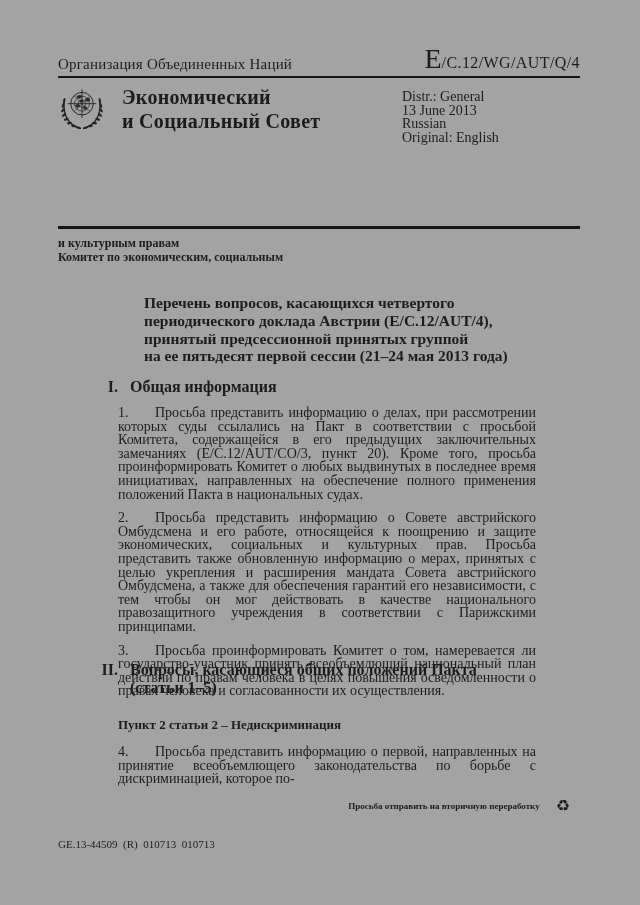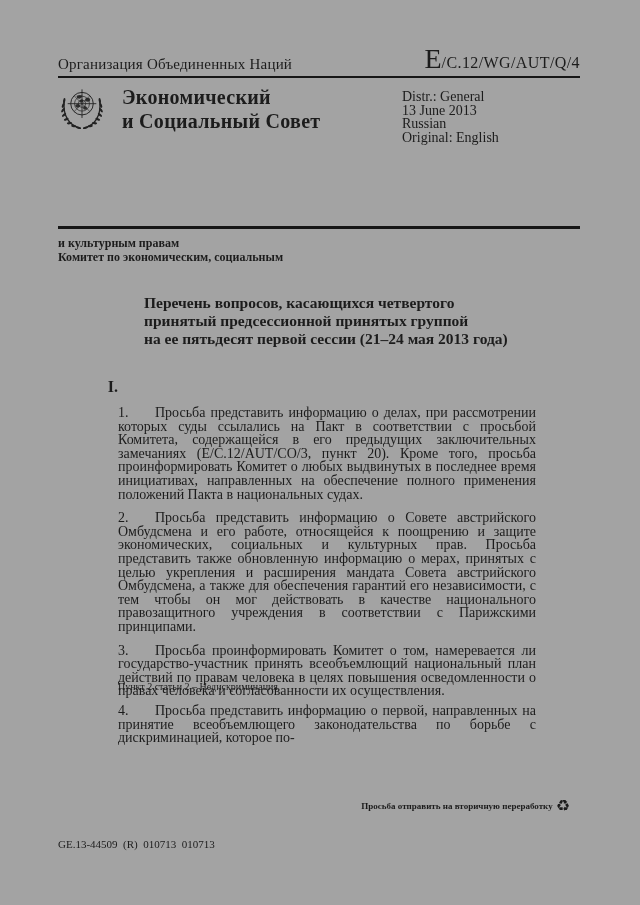--- a/index.html
+++ b/index.html
@@ -28,24 +28,24 @@
   .doc-title{position:absolute;left:124px;top:294px;font-size:15.5px;font-weight:bold;line-height:17.8px;width:440px;margin-left:20px;}
   
   .section{position:absolute;left:58px;width:480px;}
   .section-1{top:378px;}
   .section-2{top:661px;}
   .sec-head{display:flex;font-size:16px;font-weight:bold;line-height:18px;margin-bottom:10px;}
   .sec-head .numeral{width:60px;text-align:right;flex:0 0 60px;}
   .sec-head .sec-title{margin-left:12px;}
   .body-para{margin:0 0 10px 60px;width:418px;text-align:justify;font-size:14px;line-height:13.6px;hyphens:auto;}
   .pnum{display:inline-block;width:37px;}
-  .subheading{margin:20px 0 12px 60px;font-size:10px;font-weight:normal;}
+  .subheading{margin:20px 0 12px 60px;font-size:13px;font-weight:bold;}
   
   .footer-ge{position:absolute;left:58px;top:800px;font-size:11px;white-space:pre;margin-top:38px;}
-  .footer-recycle{position:absolute;right:70px;top:798px;display:flex;align-items:center;gap:3px;}
+  .footer-recycle{position:absolute;right:70px;top:798px;display:flex;align-items:center;gap:16px;}
   .footer-recycle .note{font-size:9px;font-weight:bold;}
   .recycle-glyph{font-family:"DejaVu Sans",sans-serif;font-size:16px;line-height:16px;}
   svg .stroke{stroke:#222;fill:none;}
 </style>
 </head>
 <body>
 
 <div class="page">
 
   <div class="org-line">Организация Объединенных Наций</div>
@@ -120,40 +120,49 @@
 
   <div class="rule2"></div>
 
   <div class="committee">
     <div>и культурным правам</div>
     <div>Комитет по экономическим, социальным</div>
   </div>
 
   <div class="doc-title">
     <div>Перечень вопросов, касающихся четвертого</div>
+    <div>периодического доклада Австрии (E/C.12/AUT/4),</div>
     <div>принятый предсессионной принятых группой</div>
     <div>на ее пятьдесят первой сессии (21–24 мая 2013 года)</div>
   </div>
 
   <div class="section section-1">
     <div class="sec-head">
       <span class="numeral">I.</span>
+      <span class="sec-title">Общая информация</span>
     </div>
     <p class="body-para">
       <span class="pnum">1.</span><span>Просьба представить информацию о делах, при рассмотрении которых суды ссылались на Пакт в соответствии с просьбой Комитета, содержащейся в его предыдущих заключительных замечаниях (E/C.12/AUT/CO/3, пункт 20). Кроме того, просьба проинформировать Комитет о любых выдвинутых в последнее время инициативах, направленных на обеспечение полного применения положений Пакта в национальных судах.</span>
     </p>
     <p class="body-para">
       <span class="pnum">2.</span><span>Просьба представить информацию о Совете австрийского Омбудсмена и его работе, относящейся к поощрению и защите экономических, социальных и культурных прав. Просьба представить также обновленную информацию о мерах, принятых с целью укрепления и расширения мандата Совета австрийского Омбудсмена, а также для обеспечения гарантий его независимости, с тем чтобы он мог действовать в качестве национального правозащитного учреждения в соответствии с Парижскими принципами.</span>
     </p>
     <p class="body-para">
       <span class="pnum">3.</span><span>Просьба проинформировать Комитет о том, намеревается ли государство-участник принять всеобъемлющий национальный план действий по правам человека в целях повышения осведомленности о правах человека и согласованности их осуществления.</span>
     </p>
   </div>
 
   <div class="section section-2">
+    <div class="sec-head">
+      <span class="numeral">II.</span>
+      <span class="sec-title">
+        <div>Вопросы, касающиеся общих положений Пакта</div>
+        <div>(статьи 1–5)</div>
+      </span>
+    </div>
     <div class="subheading">Пункт 2 статьи 2 – Недискриминация</div>
     <p class="body-para">
       <span class="pnum">4.</span><span>Просьба представить информацию о первой, направленных на принятие всеобъемлющего законодательства по борьбе с дискриминацией, которое по-</span>
     </p>
   </div>
 
   <div class="footer-ge">GE.13-44509  (R)  010713  010713</div>
 
   <div class="footer-recycle">
     <span class="note">Просьба отправить на вторичную переработку</span>

